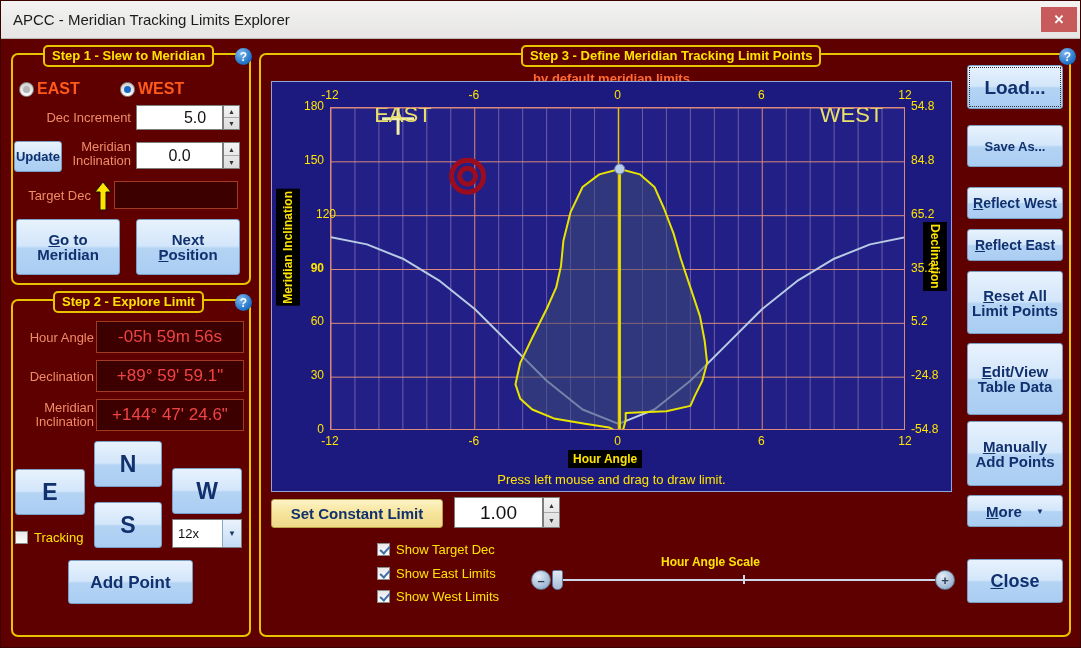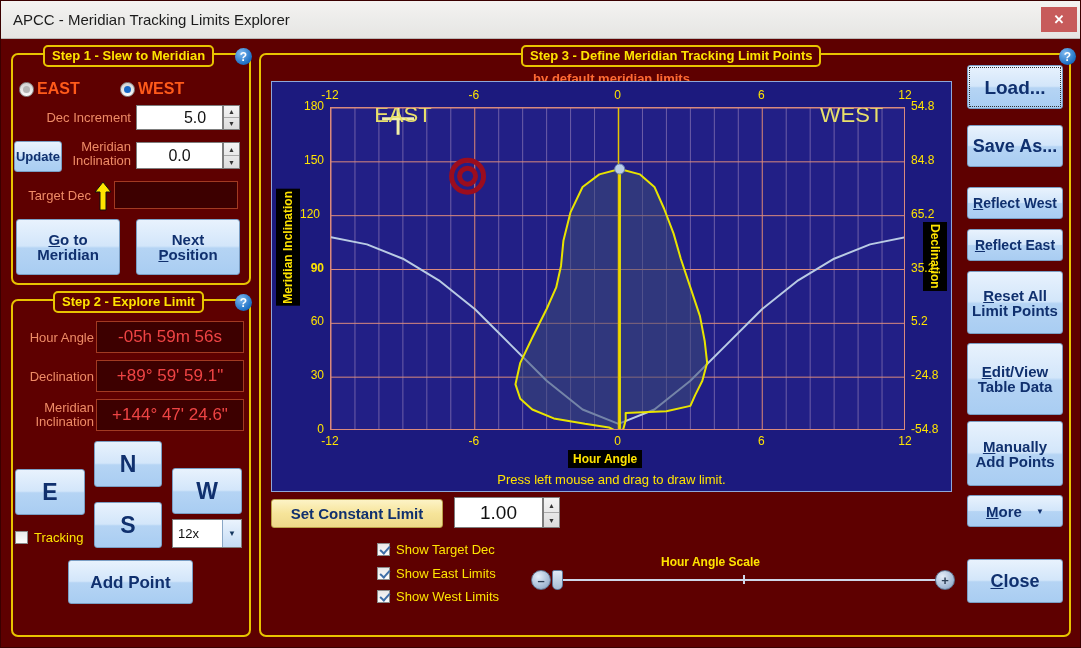--- a/index.html
+++ b/index.html
@@ -398,21 +398,21 @@
       <div class="axlab" style="left: 633px; top: 6px; transform: translateX(-50%);">12</div>
       <div class="axlab" style="left: 58px; top: 352px; transform: translateX(-50%);">-12</div>
       <div class="axlab" style="left: 201.75px; top: 352px; transform: translateX(-50%);">-6</div>
       <div class="axlab" style="left: 345.5px; top: 352px; transform: translateX(-50%);">0</div>
       <div class="axlab" style="left: 489.25px; top: 352px; transform: translateX(-50%);">6</div>
       <div class="axlab" style="left: 633px; top: 352px; transform: translateX(-50%);">12</div>
       <div class="axlab" style="left: 52px; top: 340px; transform: translateX(-100%);">0</div>
       <div class="axlab" style="left: 52px; top: 286.167px; transform: translateX(-100%);">30</div>
       <div class="axlab" style="left: 52px; top: 232.333px; transform: translateX(-100%);">60</div>
       <div class="axlab" style="left: 52px; top: 178.5px; transform: translateX(-100%); font-weight: bold;">90</div>
-      <div class="axlab" style="left: 48px; top: 124.667px; transform: translateX(-100%);">120</div>
+      <div class="axlab" style="left: 64px; top: 124.667px; transform: translateX(-100%);">120</div>
       <div class="axlab" style="left: 52px; top: 70.8333px; transform: translateX(-100%);">150</div>
       <div class="axlab" style="left: 52px; top: 17px; transform: translateX(-100%);">180</div>
       <div class="axlab" style="left: 639px; top: 17px;">54.8</div>
       <div class="axlab" style="left: 639px; top: 70.8333px;">84.8</div>
       <div class="axlab" style="left: 639px; top: 124.667px;">65.2</div>
       <div class="axlab" style="left: 639px; top: 178.5px;">35.2</div>
       <div class="axlab" style="left: 639px; top: 232.333px;">5.2</div>
       <div class="axlab" style="left: 639px; top: 286.167px;">-24.8</div>
       <div class="axlab" style="left: 639px; top: 340px;">-54.8</div>
     </div>
@@ -438,21 +438,21 @@
   </div>
 
   <div style="position:absolute; left:660px; top:554px; color:#ffe400; font-size:12px; font-weight:bold;">Hour Angle Scale</div>
   <div class="sbtn" style="left:530px; top:569px;">–</div>
   <div id="slidertrack" style="left:552px; top:578px; width:388px;"></div>
   <div id="sthumb" style="left:551px; top:569px;"></div>
   <div id="stick" style="left:742px; top:574px;"></div>
   <div class="sbtn" style="left:934px; top:569px;">+</div>
 
   <div class="btn focus" style="left:966px; top:64px; width:96px; height:44px; font-size:19px;">Load...</div>
-  <div class="btn" style="left:966px; top:124px; width:96px; height:42px; font-size:18px;">Save As...</div>
+  <div class="btn" style="left:966px; top:124px; width:96px; height:42px; font-size:13px;">Save As...</div>
   <div class="btn" style="left:966px; top:186px; width:96px; height:32px; font-size:14px;">
       <span><u>R</u>eflect West</span>
     </div>
   <div class="btn" style="left:966px; top:270px; width:96px; height:63px; font-size:15px;">
       <div><u>R</u>eset All<br>Limit Points</div>
     </div>
   <div class="btn" style="left:966px; top:228px; width:96px; height:32px; font-size:14px;">
       <span><u>R</u>eflect East</span>
     </div>
   <div class="btn" style="left:966px; top:342px; width:96px; height:72px; font-size:15px;">

